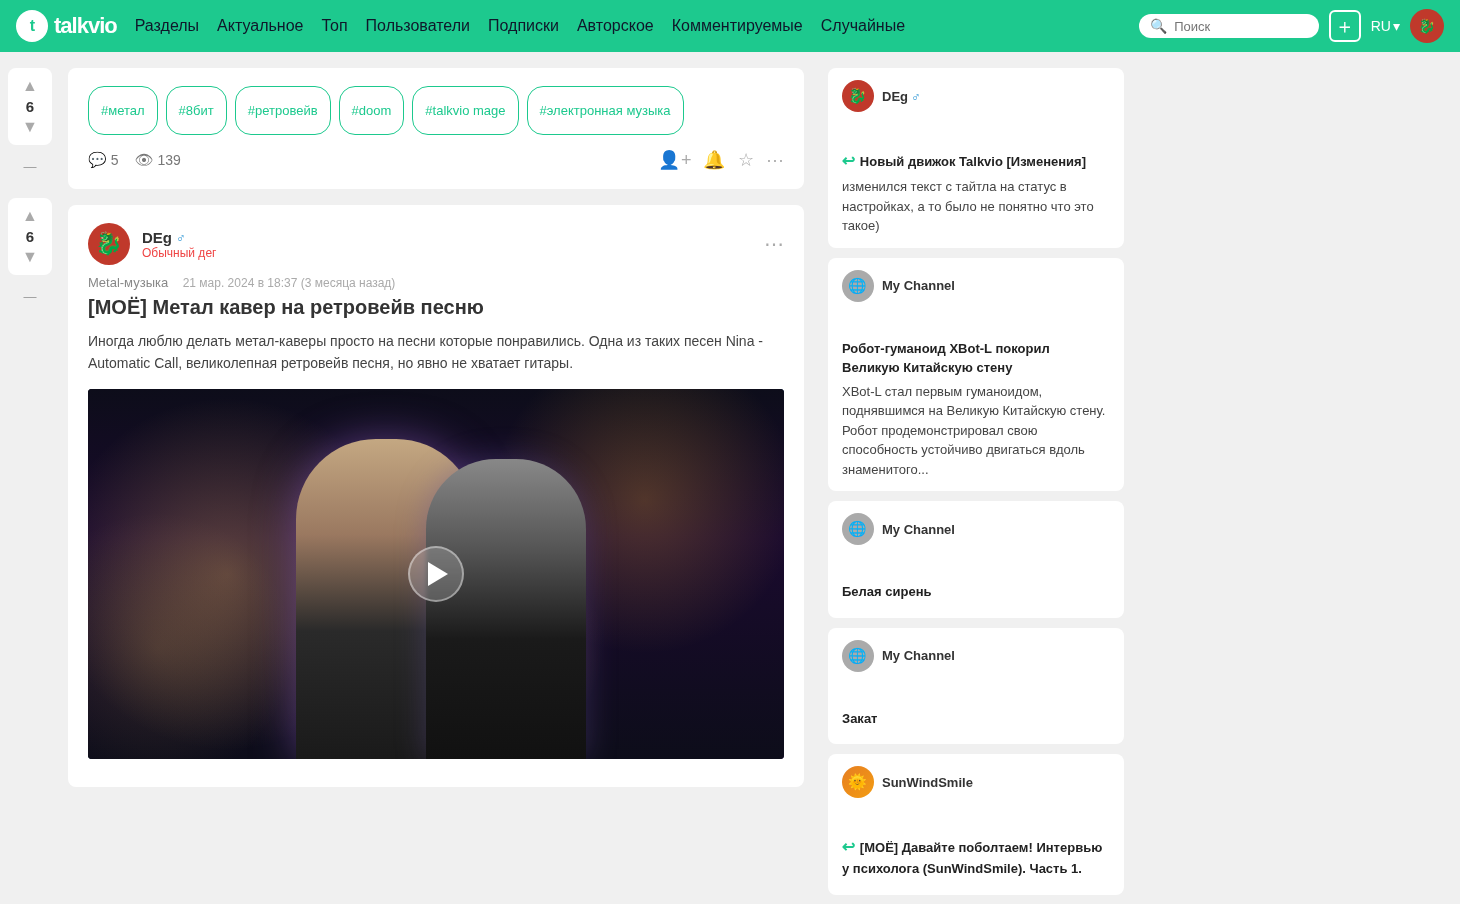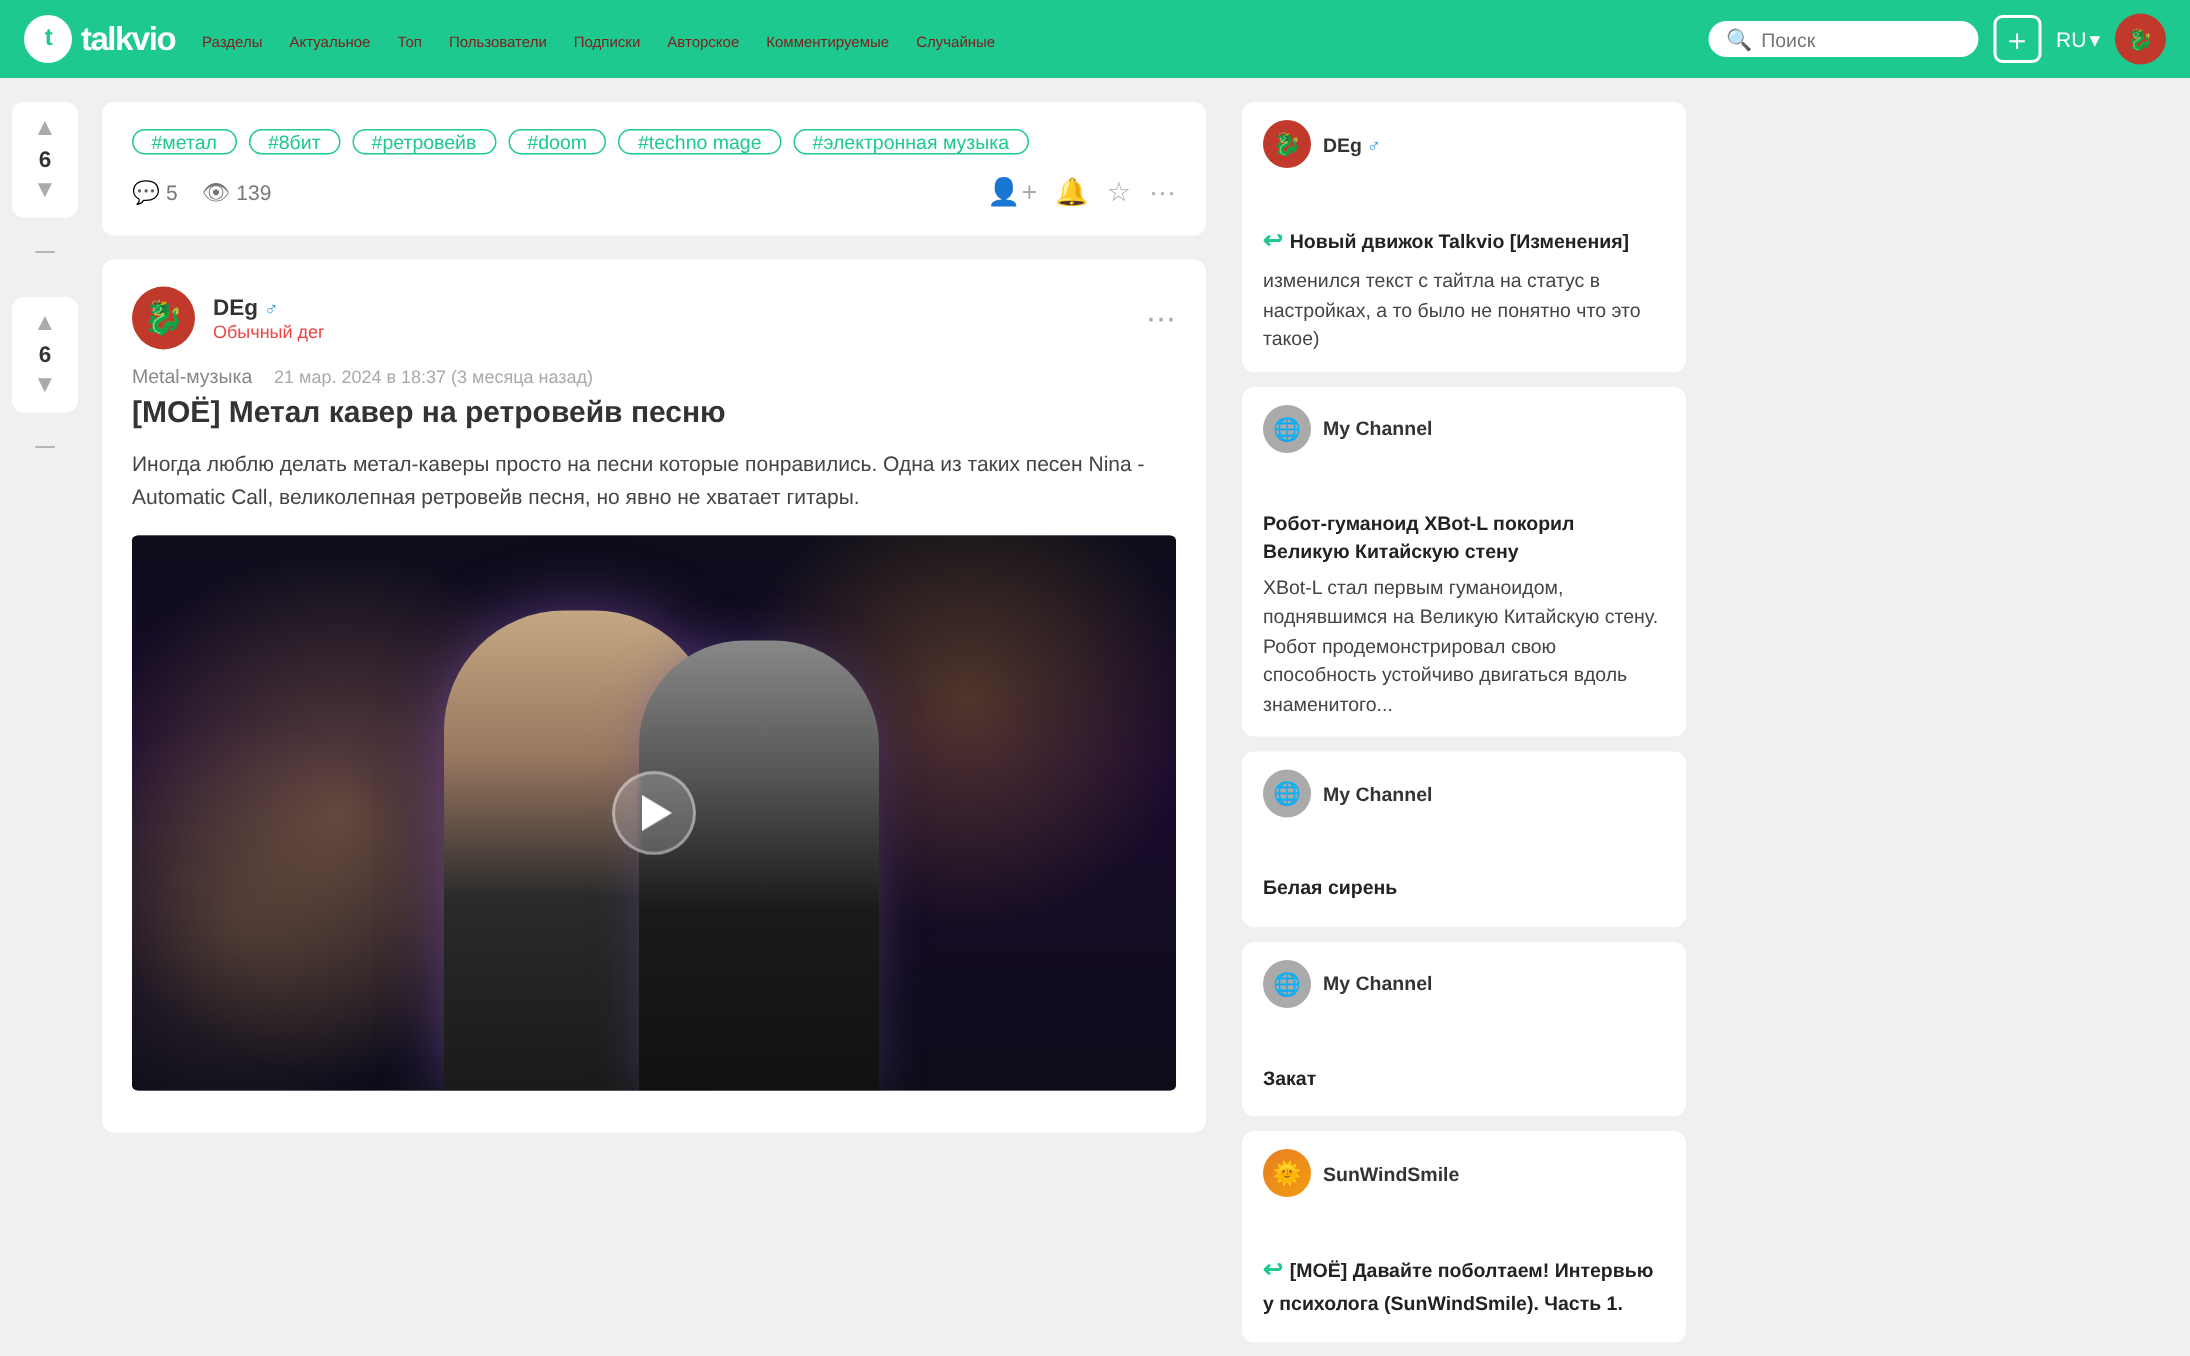--- a/index.html
+++ b/index.html
@@ -35,23 +35,23 @@
       color: #1dc98e;
       font-size: 16px;
       font-weight: bold;
     }
     .nav-links {
       display: flex;
       gap: 18px;
       list-style: none;
     }
     .nav-links li a {
-      color: #7f1d1d;
+      color: #0f172a;
       text-decoration: none;
-      font-size: 10px;
+      font-size: 16px;
       white-space: nowrap;
     }
     .header-right {
       display: flex;
       align-items: center;
       gap: 10px;
       margin-left: auto;
     }
     .search-box {
       display: flex;
@@ -167,21 +167,21 @@
     .tags {
       display: flex;
       flex-wrap: wrap;
       gap: 8px;
       margin-bottom: 14px;
     }
     .tag {
       background: #fff;
       border: 1.5px solid #1dc98e;
       border-radius: 16px;
-      padding: 0 12px;
+      padding: 16px 12px;
       font-size: 13px;
       color: #1dc98e;
       cursor: pointer;
       text-decoration: none;
     }
 
     
     .post-meta-bar {
       display: flex;
       align-items: center;
@@ -438,21 +438,21 @@
   </div>
 
   <div class="main-content">
 
     <div class="post-card">
       <div class="tags" id="tags-container">
           <a href="#" class="tag">#метал</a>
           <a href="#" class="tag">#8бит</a>
           <a href="#" class="tag">#ретровейв</a>
           <a href="#" class="tag">#doom</a>
-          <a href="#" class="tag">#techno mage</a>
+          <a href="#" class="tag">#talkvio mage</a>
           <a href="#" class="tag">#электронная музыка</a>
         </div>
       <div class="post-meta-bar">
         <div class="meta-item">
           <span class="meta-icon">💬</span>
           <span>5</span>
         </div>
         <div class="meta-item">
           <span class="meta-icon">👁</span>
           <span>139</span>

